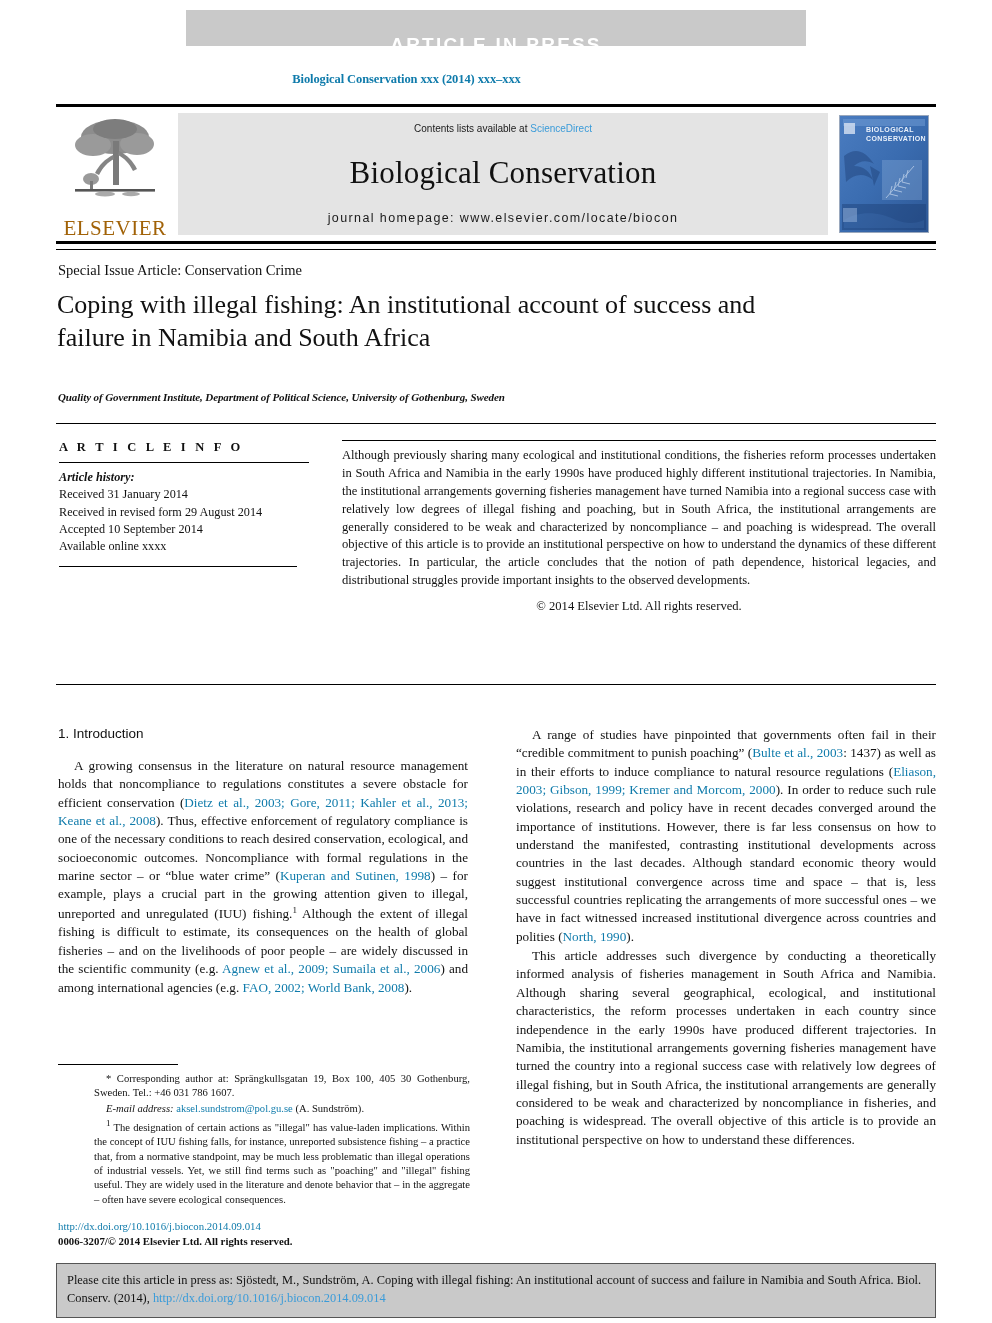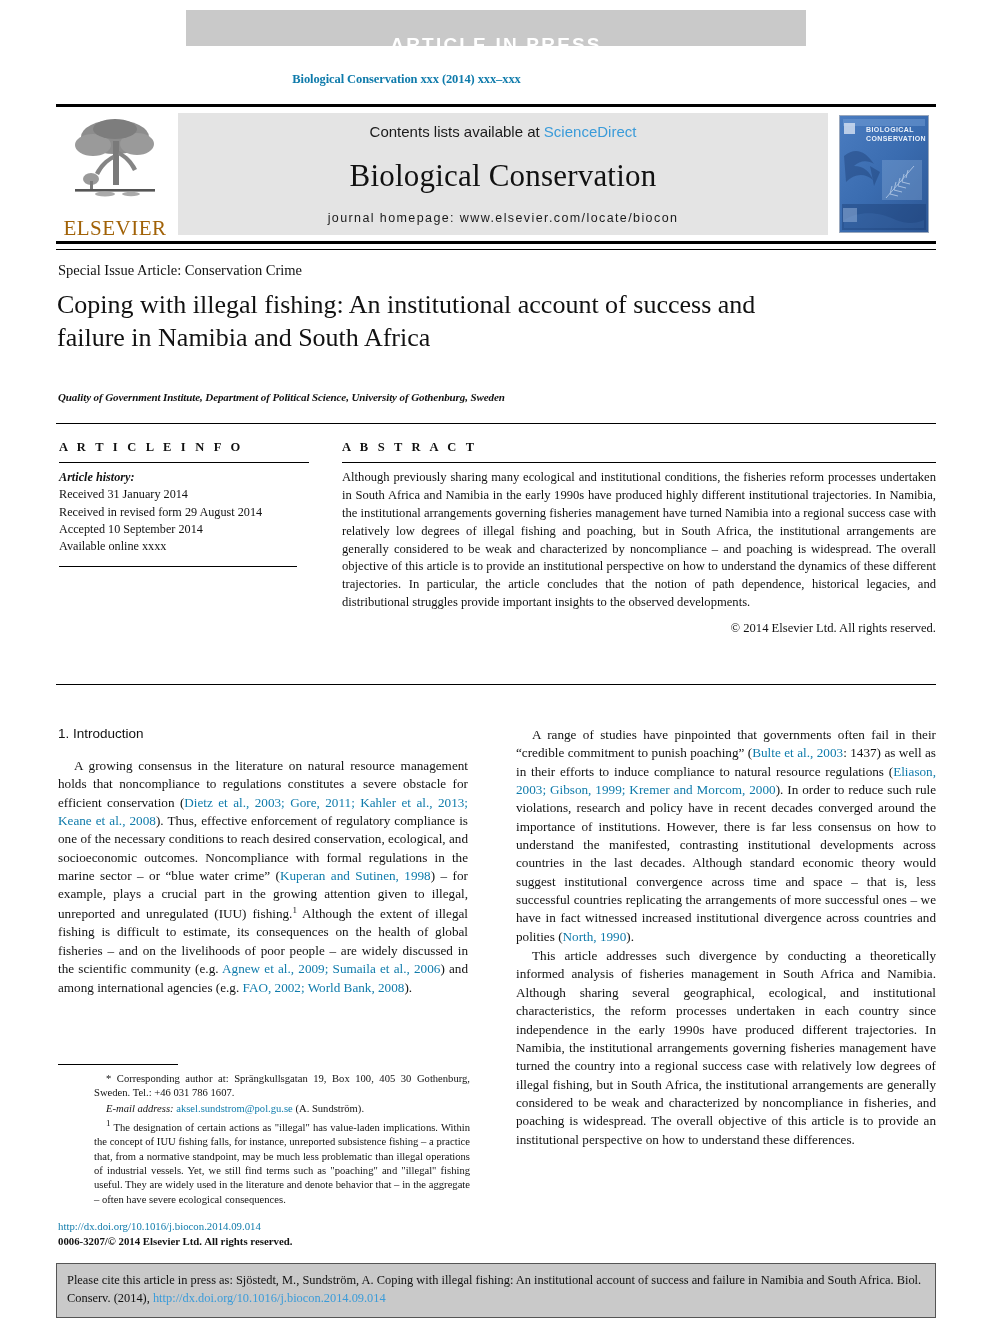--- a/index.html
+++ b/index.html
@@ -97,21 +97,21 @@
     margin: 6px 4px 6px 4px;
     display: flex;
     flex-direction: column;
     align-items: center;
     justify-content: space-between;
     padding: 10px 0 10px 0;
     box-sizing: border-box;
   }
   .contents-line {
     font-family: "Liberation Sans", sans-serif;
-    font-size: 15px;
+    font-size: 10px;
     color: #1a1a1a;
   }
   .contents-line a {
     color: #3a9bd9;
     text-decoration: none;
   }
   .journal-name {
     font-family: "Liberation Serif", serif;
     font-size: 31px;
     color: #111;
@@ -241,21 +241,21 @@
   .info-block .lbl { font-style: italic; font-weight: bold; }
   .hr-mid { border-top: 1px solid #000; margin: 10px 0 6px 0; width: 238px; }
   .abstract-text {
     font-size: 12.6px;
     line-height: 1.42;
     text-align: justify;
     color: #111;
   }
   .copyright {
     margin-top: 9px;
-    text-align: right;
+    text-align: center;
     font-size: 12.6px;
     color: #111;
   }
 
   
   .col-left {
     position: absolute;
     left: 58px;
     top: 726px;
     width: 410px;
@@ -424,21 +424,20 @@
       <div class="lbl">Article history:</div>
       <div>Received 31 January 2014</div>
       <div>Received in revised form 29 August 2014</div>
       <div>Accepted 10 September 2014</div>
       <div>Available online xxxx</div>
     </div>
     <div class="hr-mid"></div>
   </div>
 
   <div class="abs-col">
-    <div class="sec-head">A B S T R A C T</div>
     <div class="hr-thin"></div>
     <div class="abstract-text">Although previously sharing many ecological and institutional conditions, the fisheries reform processes undertaken in South Africa and Namibia in the early 1990s have produced highly different institutional trajectories. In Namibia, the institutional arrangements governing fisheries management have turned Namibia into a regional success case with relatively low degrees of illegal fishing and poaching, but in South Africa, the institutional arrangements are generally considered to be weak and characterized by noncompliance – and poaching is widespread. The overall objective of this article is to provide an institutional perspective on how to understand the dynamics of these different trajectories. In particular, the article concludes that the notion of path dependence, historical legacies, and distributional struggles provide important insights to the observed developments.</div>
     <div class="copyright">© 2014 Elsevier Ltd. All rights reserved.</div>
   </div>
 
   <div class="panel-rule-bottom"></div>
 
   <div class="col-left">
     <div class="body-head">1. Introduction</div>
     <p class="body-p"><span>A growing consensus in the literature on natural resource management holds that noncompliance to regulations constitutes a severe obstacle for efficient conservation (</span><a class="ref" href="#">Dietz et al., 2003; Gore, 2011; Kahler et al., 2013; Keane et al., 2008</a><span>). Thus, effective enforcement of regulatory compliance is one of the necessary conditions to reach desired conservation, ecological, and socioeconomic outcomes. Noncompliance with formal regulations in the marine sector – or “blue water crime” (</span><a class="ref" href="#">Kuperan and Sutinen, 1998</a><span>) – for example, plays a crucial part in the growing attention given to illegal, unreported and unregulated (IUU) fishing.</span><sup class="fn">1</sup><span> Although the extent of illegal fishing is difficult to estimate, its consequences on the health of global fisheries – and on the livelihoods of poor people – are widely discussed in the scientific community (e.g. </span><a class="ref" href="#">Agnew et al., 2009; Sumaila et al., 2006</a><span>) and among international agencies (e.g. </span><a class="ref" href="#">FAO, 2002; World Bank, 2008</a><span>).</span></p>

